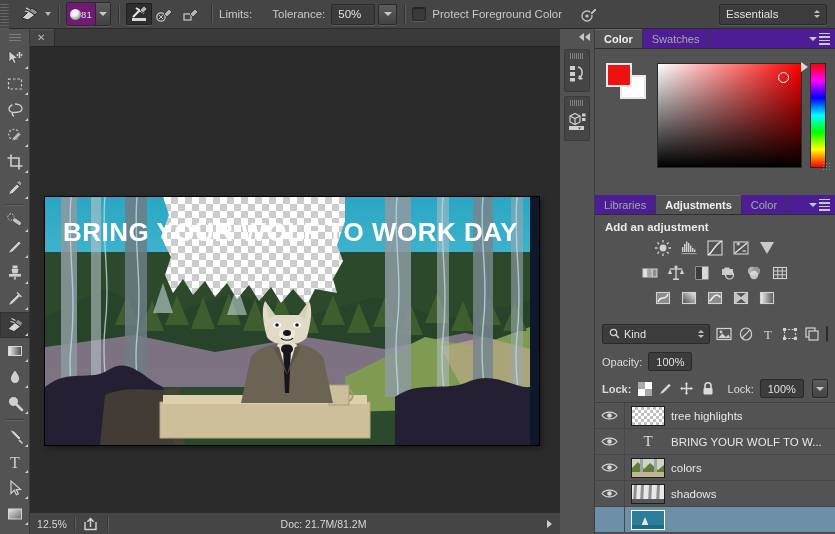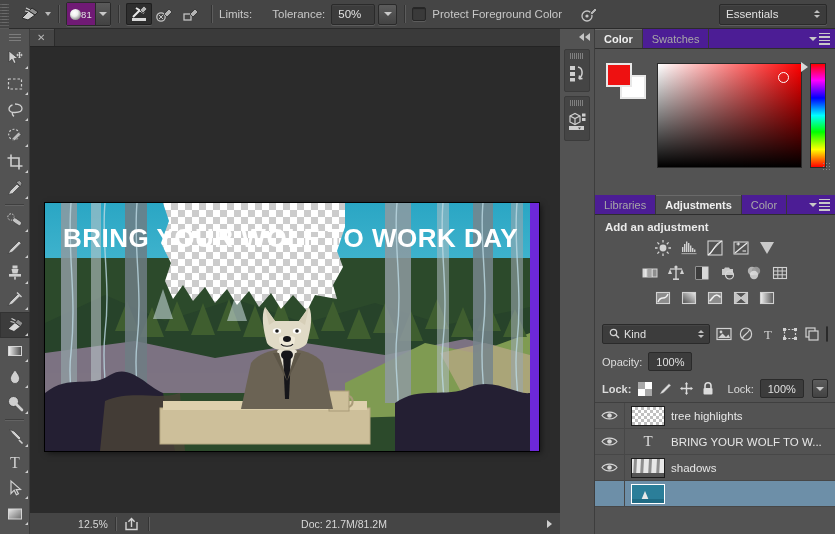--- a/index.html
+++ b/index.html
@@ -146,30 +146,30 @@
     padding:0 9px 0 7px; border-right:1px solid #2b2b2b;
     font-size:10.5px; font-weight:bold; color:#d9d9d9;
     box-shadow: inset 0 1px 0 #555;
   }
   .doc-tab .x { font-size:10px; color:#b8b8b8; font-weight:normal; }
   #canvas-wrap {
     position:absolute; left:0; top:18px; width:530px; height:468px;
     background:#2b2b2b;
   }
   #canvas {
-    position:absolute; left:15px; top:156px; width:494px; height:248px;
+    position:absolute; left:15px; top:150px; width:494px; height:248px;
     box-shadow: 0 0 0 1px #000, 2px 2px 6px rgba(0,0,0,.55);
     overflow:hidden;
-    background:#6d28d9;
+    background:#0f172a;
   }
   #status-bar {
     position:absolute; left:0; bottom:0; width:530px; height:22px;
     background:#454545; border-top:1px solid #2b2b2b;
     display:flex; align-items:center; gap:0;
-    font-size:10.5px; color:#d8d8d8;padding-left:41px;
+    font-size:10.5px; color:#d8d8d8;
   }
   #status-bar .seg { display:flex;align-items:center;height:22px;padding:0 8px; }
   #status-bar .divider{width:1px;height:14px;background:#343434;box-shadow:1px 0 0 #5e5e5e;}
   .status-tri{width:0;height:0;border-top:4px solid transparent;border-bottom:4px solid transparent;border-left:5px solid #cfcfcf;}
 
   
   #mini-dock {
     position:absolute; left:560px; top:29px; width:35px; height:505px;
     background:#535353; border-right:1px solid #3d3d3d;
   }
@@ -1033,20 +1033,40 @@
               <path d="M1 5.5 C4 1 13 1 16 5.5 C13 10 4 10 1 5.5 Z" fill="none" stroke="#d8d8d8" stroke-width="1.1"></path>
               <circle cx="8.5" cy="5.5" r="2.3" fill="#d8d8d8"></circle>
             </svg>
         </span>
         <span class="thumb-cell">
           <span class="tletter">T</span>
         </span>
         <span class="lname">BRING YOUR WOLF TO W...</span>
       </div>
 
+      <div class="layer-row">
+        <span class="eye-cell">
+          <svg width="17" height="11" viewBox="0 0 17 11">
+              <path d="M1 5.5 C4 1 13 1 16 5.5 C13 10 4 10 1 5.5 Z" fill="none" stroke="#d8d8d8" stroke-width="1.1"></path>
+              <circle cx="8.5" cy="5.5" r="2.3" fill="#d8d8d8"></circle>
+            </svg>
+        </span>
+        <span class="thumb-cell">
+          <span class="lthumb">
+            <svg width="32" height="18" viewBox="0 0 32 18">
+                <rect width="32" height="18" fill="#cfd4c4"></rect>
+                <path d="M0 9 L6 3 L12 10 L18 4 L26 11 L32 6 L32 18 L0 18 Z" fill="#5f7c3c"></path>
+                <rect x="8" y="0" width="3" height="18" fill="#9aa6a8"></rect>
+                <rect x="22" y="0" width="3" height="18" fill="#9aa6a8"></rect>
+                <rect x="0" y="13" width="32" height="5" fill="#c2b48d"></rect>
+              </svg>
+          </span>
+        </span>
+        <span class="lname">colors</span>
+      </div>
 
       <div class="layer-row">
         <span class="eye-cell">
           <svg width="17" height="11" viewBox="0 0 17 11">
               <path d="M1 5.5 C4 1 13 1 16 5.5 C13 10 4 10 1 5.5 Z" fill="none" stroke="#d8d8d8" stroke-width="1.1"></path>
               <circle cx="8.5" cy="5.5" r="2.3" fill="#d8d8d8"></circle>
             </svg>
         </span>
         <span class="thumb-cell">
           <span class="lthumb">

